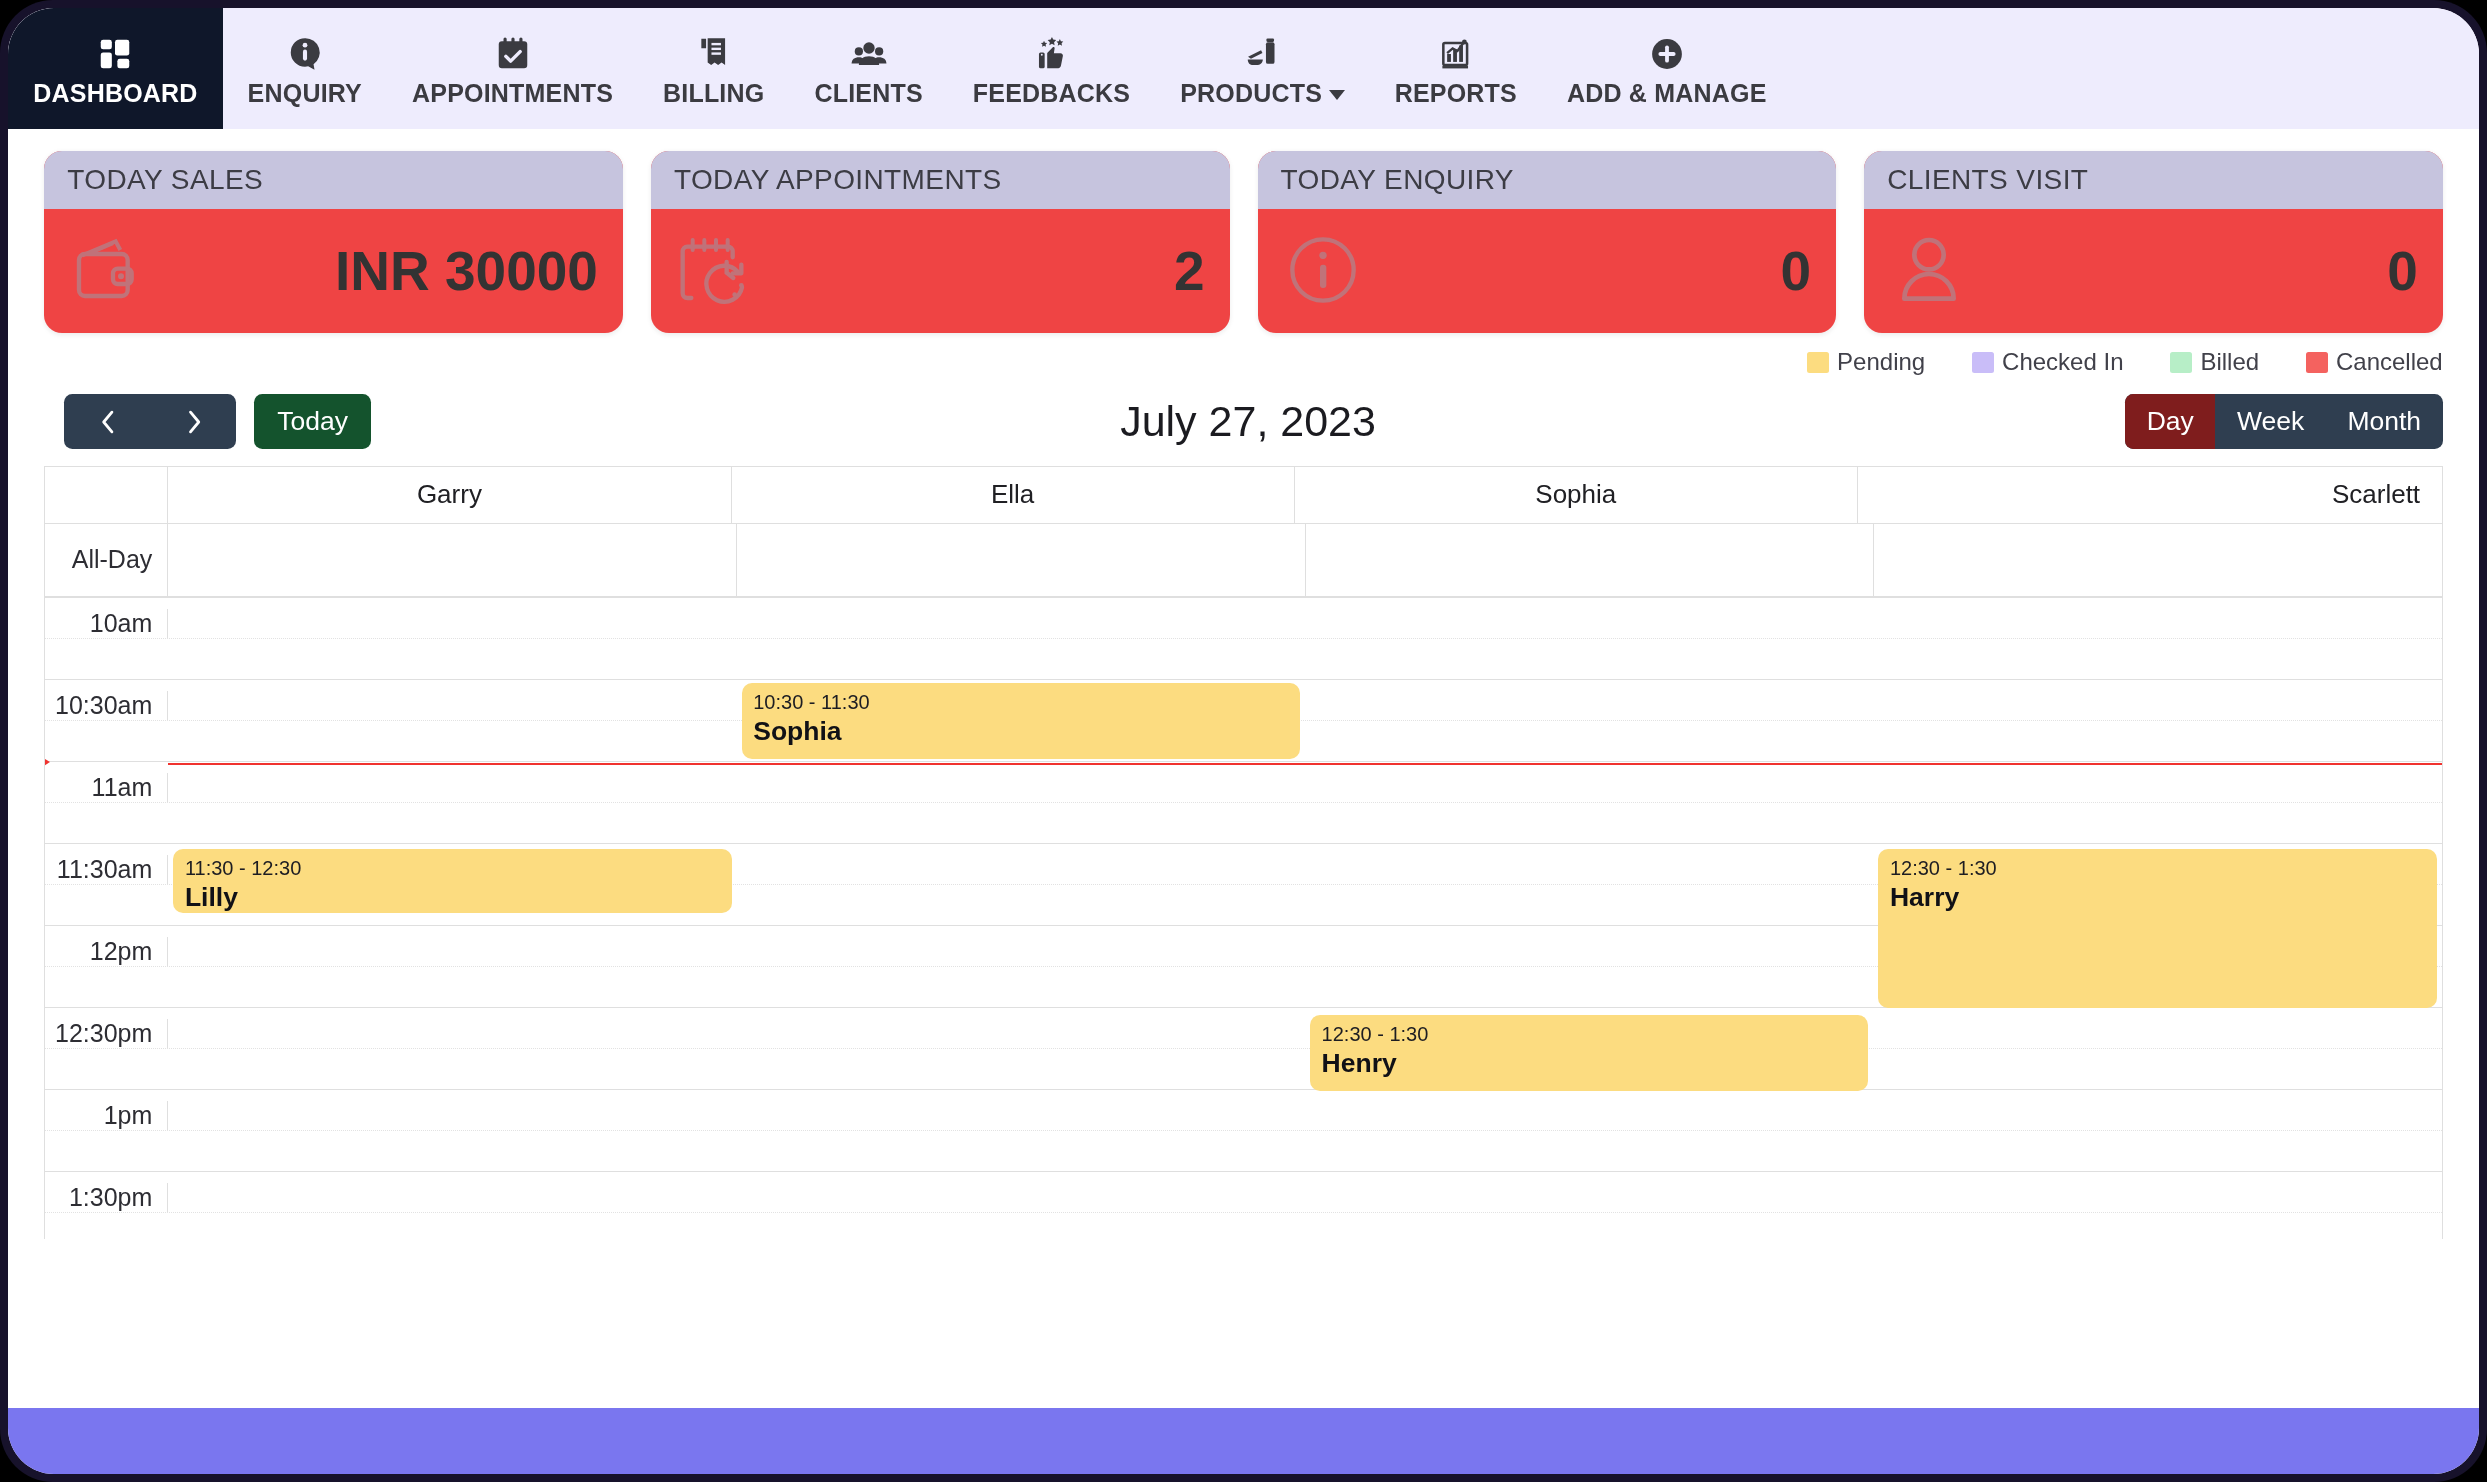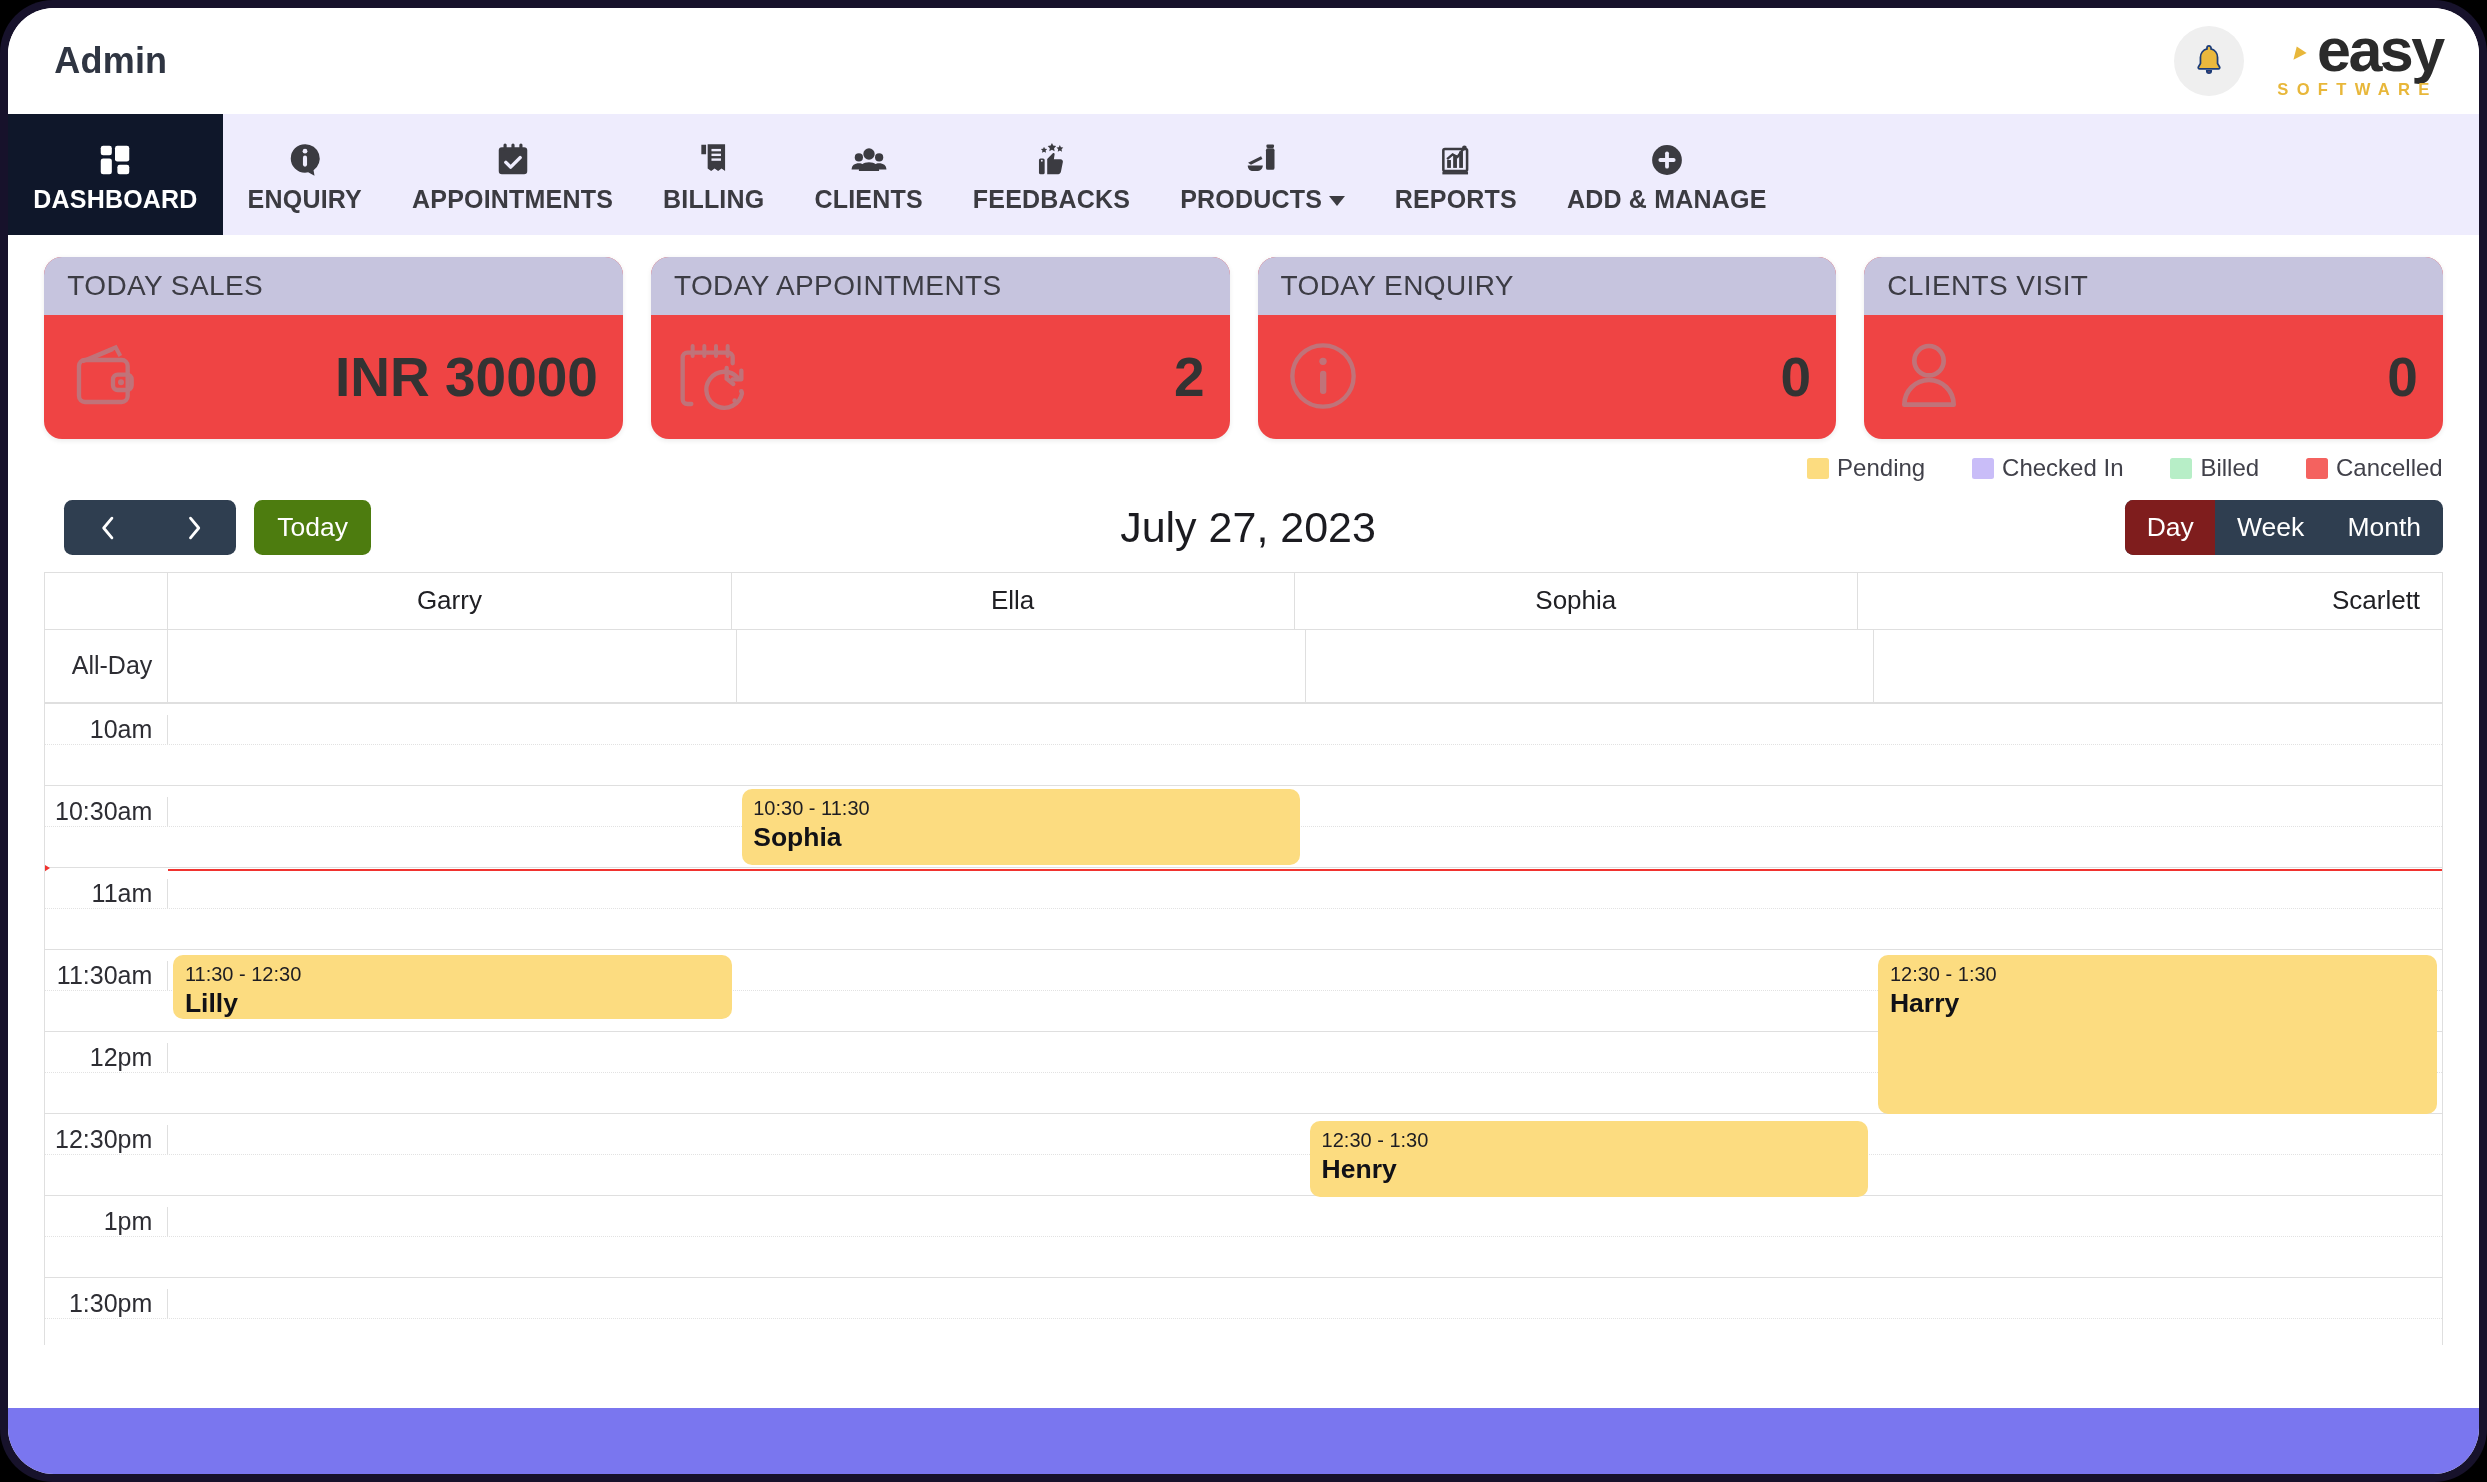--- a/index.html
+++ b/index.html
@@ -118,21 +118,21 @@
     background: #2f3e50; border-radius: 8.3px;
     display: flex; align-items: center;
     height: 55px;
   }
   .navbtn {
     width: 86px; height: 100%;
     display: flex; align-items: center; justify-content: center;
     color: #fff; font-size: 28px; cursor: pointer;
   }
   .today-btn {
-    background: #4d7c0f; color: #fff;
+    background: #14532d; color: #fff;
     border-radius: 8.3px; height: 55px;
     padding: 0 23px;
     display: flex; align-items: center;
     font-size: 26.5px; cursor: pointer;
   }
   .cal-title { font-size: 43px; color: #1b1b20; font-weight: 400; }
   .viewgroup {
     background: #2f3e50; border-radius: 8.3px;
     display: flex; align-items: stretch; height: 55px; overflow: hidden;
   }
@@ -214,42 +214,20 @@
     position: absolute; left: 0; right: 0; bottom: 0;
     height: 66px; background: #7a76ef;
   }
 </style>
 </head>
 <body>
 
 <div class="device">
 <div class="screen">
 
-  <div class="topbar">
-    <div class="admin-title">Admin</div>
-    <div class="topright">
-      <div class="bell-wrap">
-        <svg width="38" height="38" viewBox="0 0 24 24">
-          <path d="M12 2.5c-.7 0-1.3.6-1.3 1.3v.6C8.3 5 6.6 7.2 6.6 9.8v3.8l-1.3 2.2c-.3.5.1 1.1.7 1.1h12c.6 0 1-.6.7-1.1l-1.3-2.2V9.8c0-2.6-1.7-4.8-4.1-5.4v-.6c0-.7-.6-1.3-1.3-1.3z" fill="#eab83d" stroke="#1c3c78" stroke-width="1.1"></path>
-          <path d="M10.6 18.2c0 .8.6 1.5 1.4 1.5s1.4-.7 1.4-1.5z" fill="#f2584f" stroke="#1c3c78" stroke-width="1.1"></path>
-        </svg>
-      </div>
-      <div class="logo">
-        <div class="logo-top">
-          <span class="logo-mark">
-            <svg width="25" height="28" viewBox="0 0 30 34">
-                  <path d="M4 30 L20 22 L8 14 Z" fill="#e8b73a"></path>
-                </svg>
-          </span>
-          <span class="logo-word">easy</span>
-        </div>
-        <div class="logo-sub">SOFTWARE</div>
-      </div>
-    </div>
-  </div>
 
   <div class="navbar" id="nav-root">
         <div class="nav-item active">
           <span class="nav-icon">
             <svg width="38" height="38" viewBox="0 0 24 24">
               <rect x="3" y="3" width="7" height="6" rx="1.5" fill="currentColor"></rect>
               <rect x="3" y="11" width="7" height="10" rx="1.5" fill="currentColor"></rect>
               <rect x="12" y="3" width="9" height="10" rx="1.5" fill="currentColor"></rect>
               <rect x="13.5" y="15" width="7.5" height="6" rx="1.5" fill="currentColor"></rect>
             </svg>

